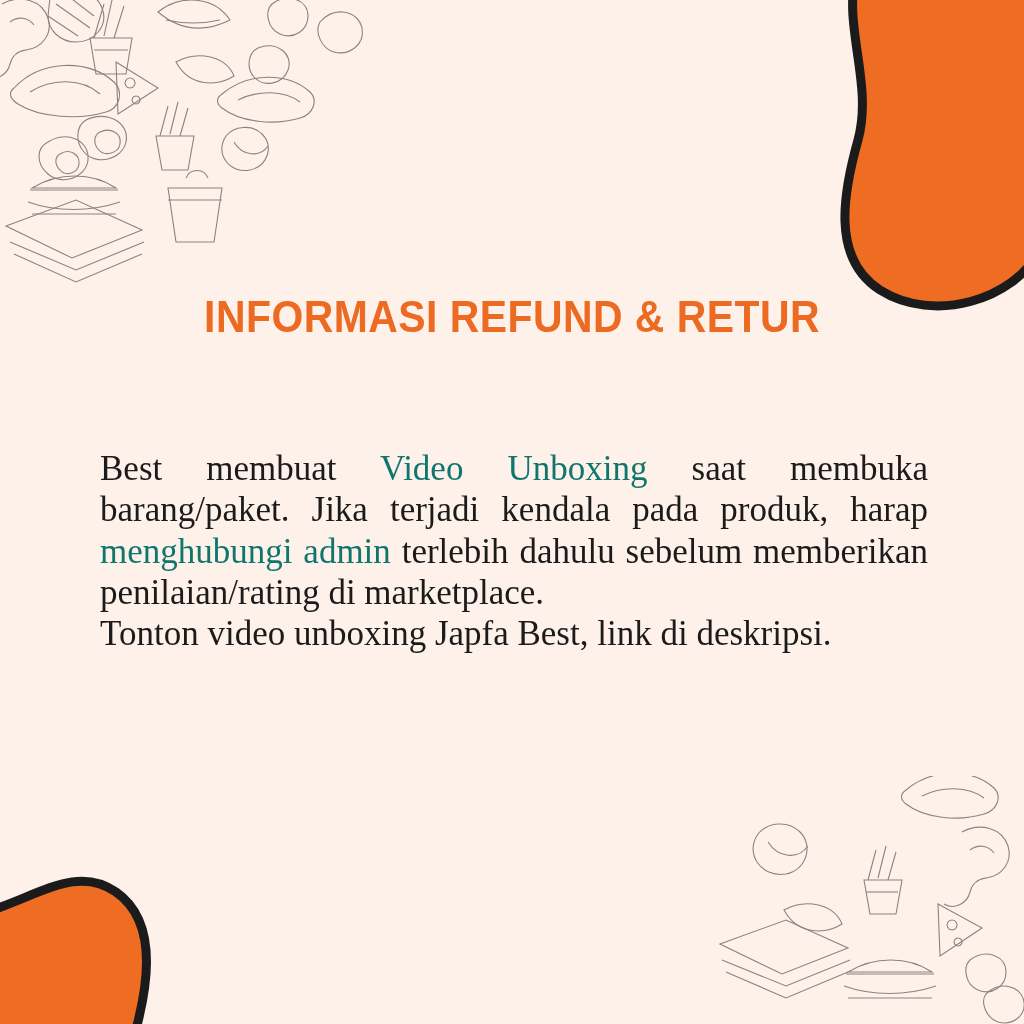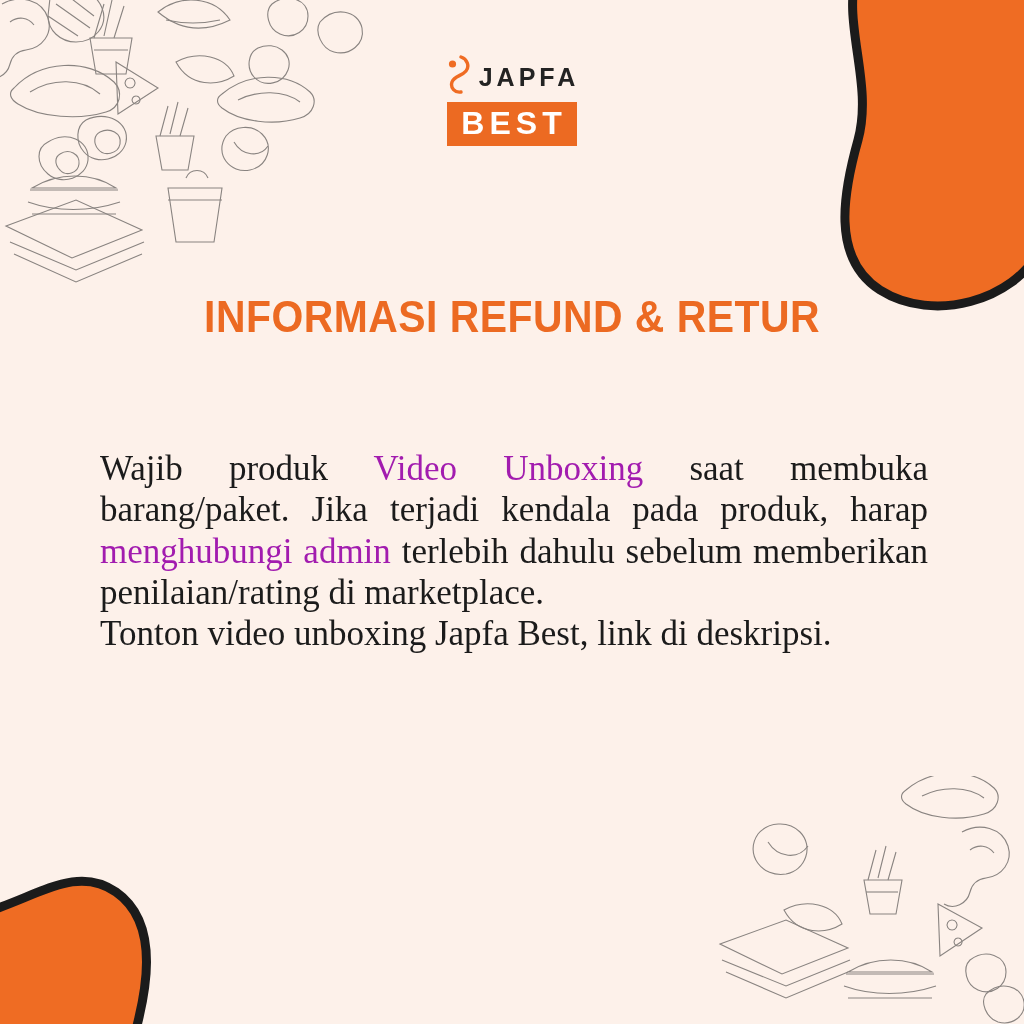--- a/index.html
+++ b/index.html
@@ -106,21 +106,21 @@
     left: 100px;
     width: 828px;
     color: #1b1b1b;
     font-family: "Liberation Serif", serif;
     font-size: 35px;
     line-height: 1.18;
     text-align: justify;
   }
   .body-copy p { margin: 0; }
   .body-copy p.para-2 { }
-  .hl { color: #a21caf; }
+  .hl { color: #0f766e; }
   .last-line { text-align: left; }
 </style>
 </head>
 <body>
 
 <div class="poster">
 
   <div class="doodles doodles-tl">
     <svg width="400" height="300" viewBox="0 0 400 300" fill="none" stroke="#2b2b2b" stroke-width="1.1" opacity="0.55">
 
@@ -214,35 +214,21 @@
       <path d="M70 -40 C160 -60 250 10 238 120 C230 200 252 260 226 310 C200 360 120 384 66 350 C16 318 30 250 44 200 C60 142 26 80 44 30 C50 8 58 -34 70 -40 Z" fill="#ef6c23" stroke="#1b1b1b" stroke-width="9"></path>
     </svg>
   </div>
 
   <div class="blob blob-bl">
     <svg width="330" height="290" viewBox="0 0 330 290">
       <path d="M-60 300 C-80 210 -30 130 50 118 C116 108 160 60 206 92 C252 124 236 196 222 244 C210 288 178 320 120 330 C50 342 -44 360 -60 300 Z" fill="#ef6c23" stroke="#1b1b1b" stroke-width="9"></path>
     </svg>
   </div>
 
-  <div class="logo-wrap">
-    <div class="logo">
-      <div class="logo-top">
-        <span class="logo-mark">
-          <svg width="28" height="40" viewBox="0 0 28 40">
-            <path d="M16 2 c6 2 9 9 5 14 c-4 5 -12 5 -14 11 c-2 6 3 11 9 10" fill="none" stroke="#ef6c23" stroke-width="3.4" stroke-linecap="round"></path>
-            <circle cx="7.5" cy="9" r="3.6" fill="#ef6c23"></circle>
-          </svg>
-        </span>
-        <span class="logo-word">JAPFA</span>
-      </div>
-      <div class="logo-best">BEST</div>
-    </div>
-  </div>
 
   <div class="headline">INFORMASI REFUND &amp; RETUR</div>
 
   <div class="body-copy">
-    <p class="para-1"><span>Wajib produk </span><span class="hl">Video Unboxing</span><span> saat membuka barang/paket. Jika terjadi kendala pada produk, harap </span><span class="hl">menghubungi admin</span><span> terlebih dahulu sebelum memberikan penilaian/rating di marketplace.</span></p>
+    <p class="para-1"><span>Best membuat </span><span class="hl">Video Unboxing</span><span> saat membuka barang/paket. Jika terjadi kendala pada produk, harap </span><span class="hl">menghubungi admin</span><span> terlebih dahulu sebelum memberikan penilaian/rating di marketplace.</span></p>
     <p class="para-2 last-line">Tonton video unboxing Japfa Best, link di deskripsi.</p>
   </div>
 
 </div>
 
 </body></html>

